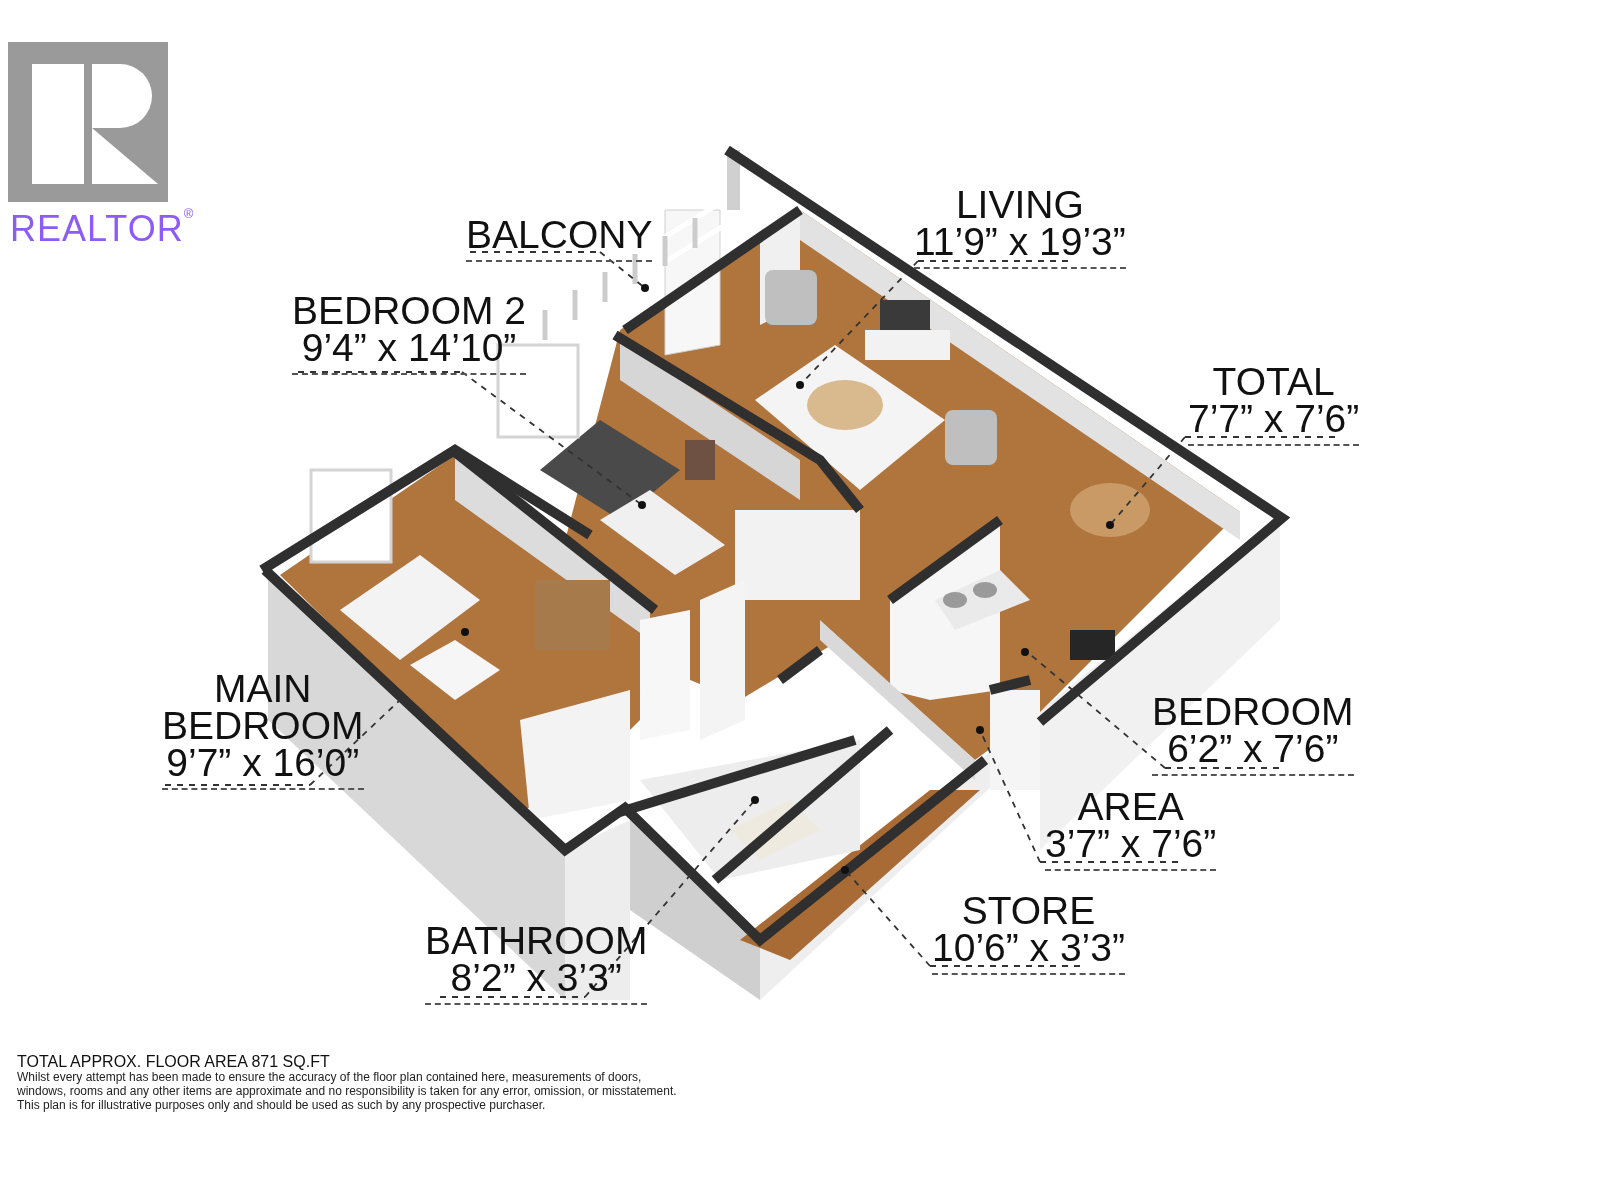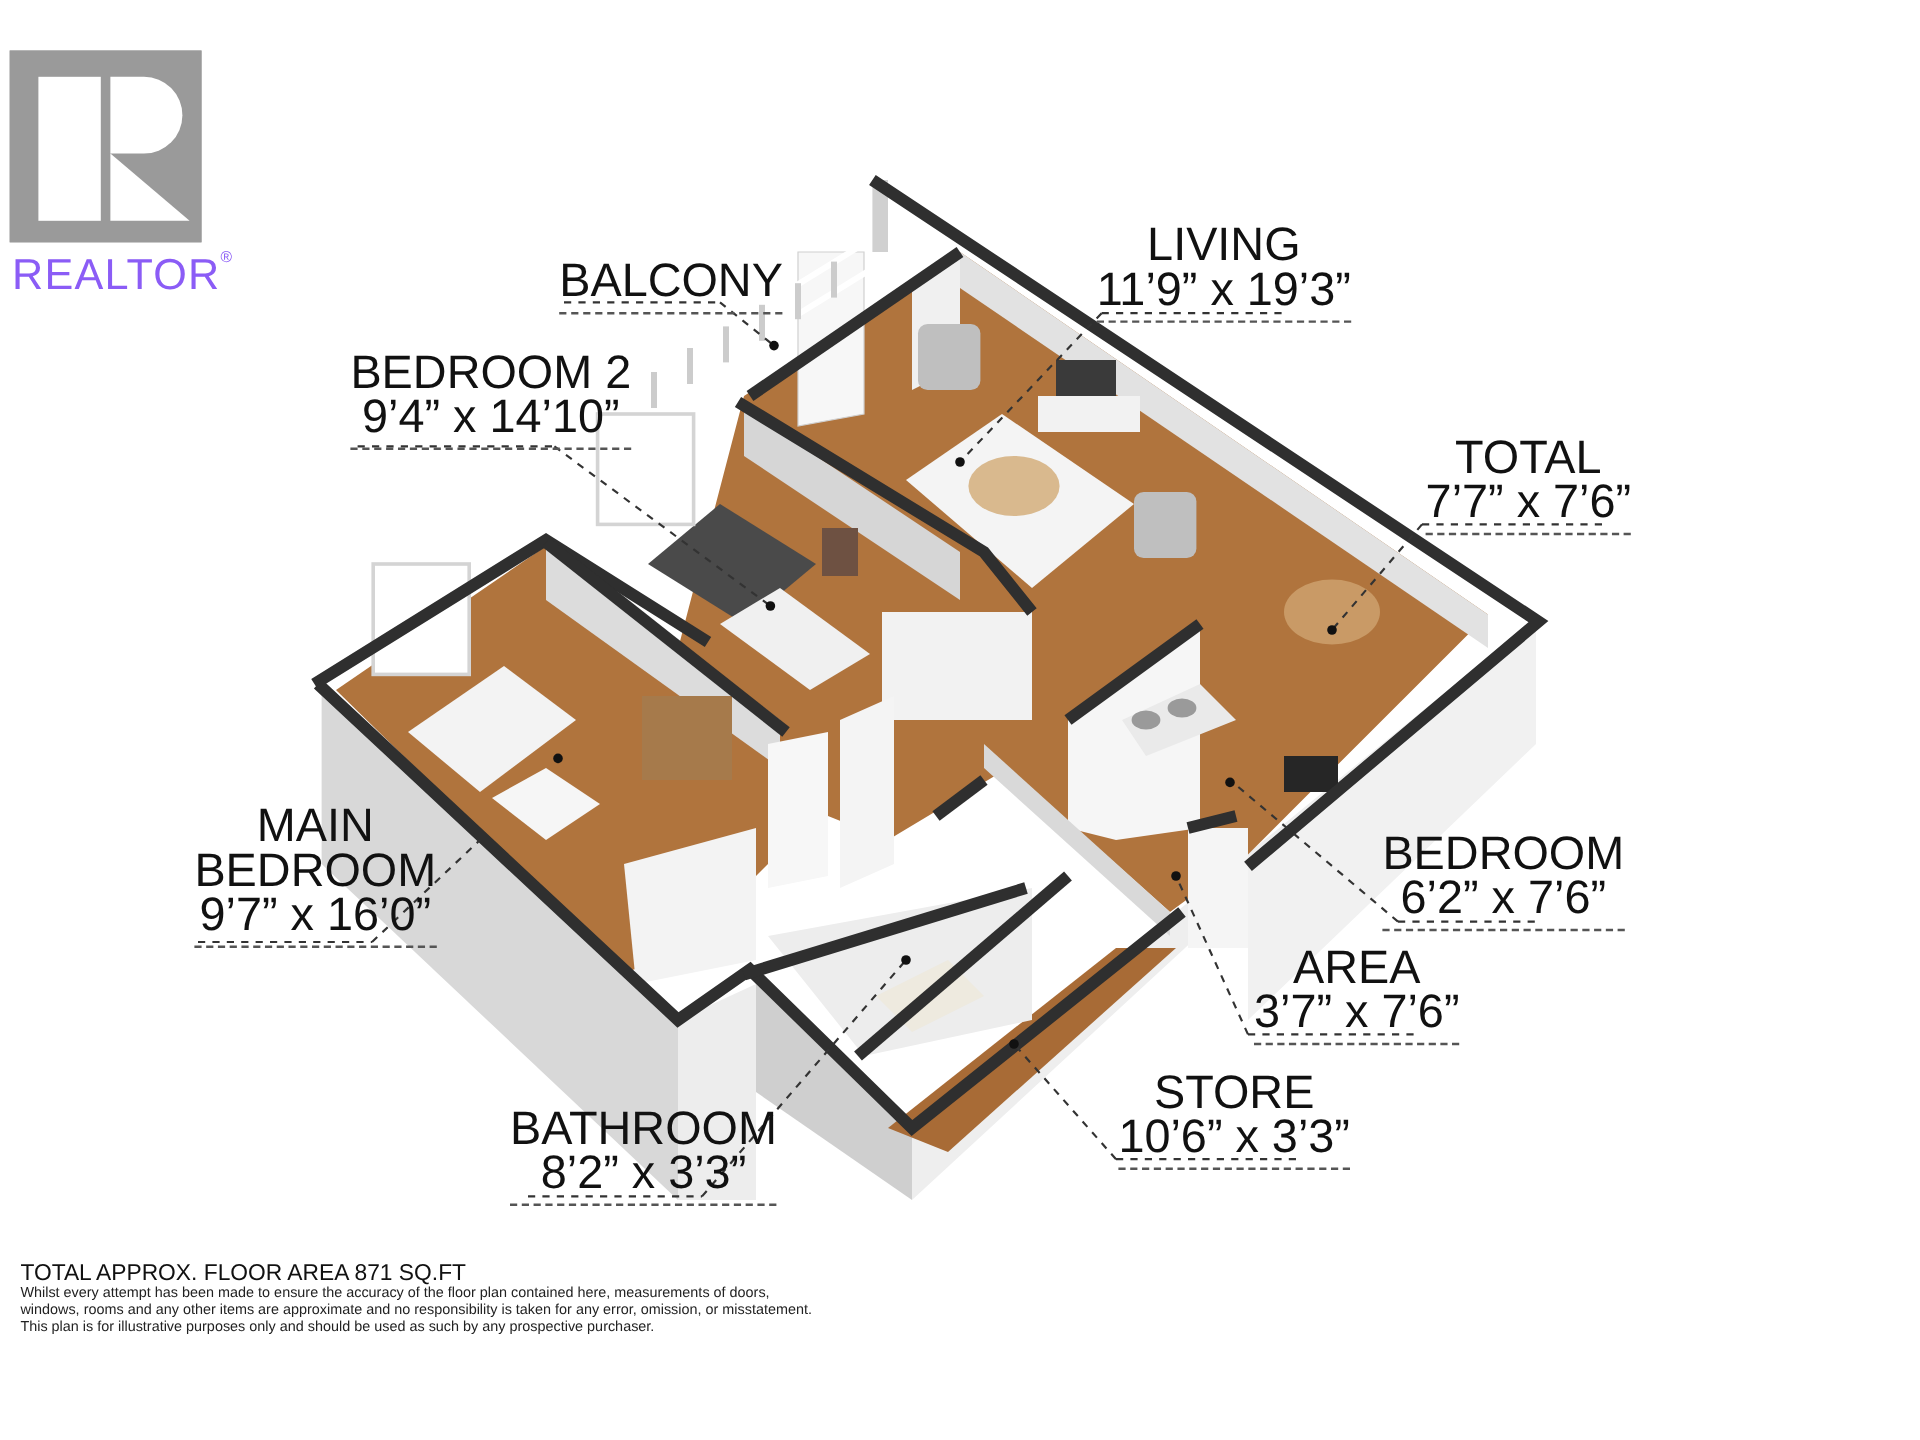--- a/index.html
+++ b/index.html
@@ -8,21 +8,21 @@
   .logo { position: absolute; left: 8px; top: 42px; width: 172px; }
   .logo-box { position: absolute; left: 0; top: 0; width: 160px; height: 160px; background: #9a9a9a; }
   .logo-text { position: absolute; left: 2px; top: 166px; font-size: 36px; color: #8b5cf6; letter-spacing: 1px; font-weight: 400; }
   .logo-text sup { font-size: 13px; vertical-align: top; position: relative; top: -2px; }
   svg.plan { position: absolute; left: 0; top: 0; }
   .label { position: absolute; text-align: center; font-size: 39px; line-height: 37px; color: #111; white-space: nowrap; }
   .label .dim { display: block; }
   .label .uline { display: block; border-bottom: 2px dashed #555; height: 6px; margin-top: 1px; }
   .footer { position: absolute; left: 17px; top: 1054px; }
   .footer .addr { font-size: 14.5px; line-height: 18px; }
-  .footer .area { font-size: 19px; line-height: 16px; }
+  .footer .area { font-size: 16px; line-height: 16px; }
   .footer .disc { font-size: 12px; line-height: 14px; color: #222; }
 </style>
 </head>
 <body>
 
 <div class="logo">
   <div class="logo-box">
     <svg width="160" height="160" viewBox="0 0 160 160">
       <rect x="0" y="0" width="160" height="160" fill="#9a9a9a"></rect>
       <rect x="24" y="22" width="52" height="120" fill="#ffffff"></rect>

